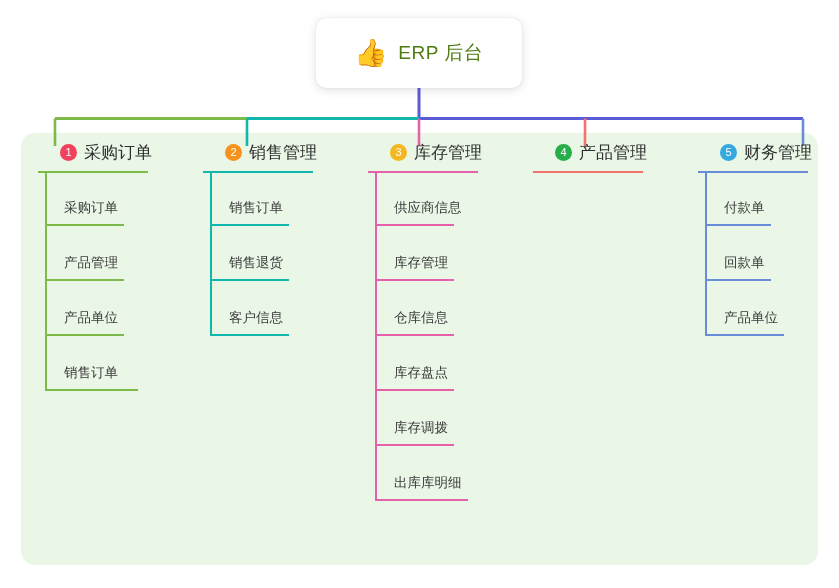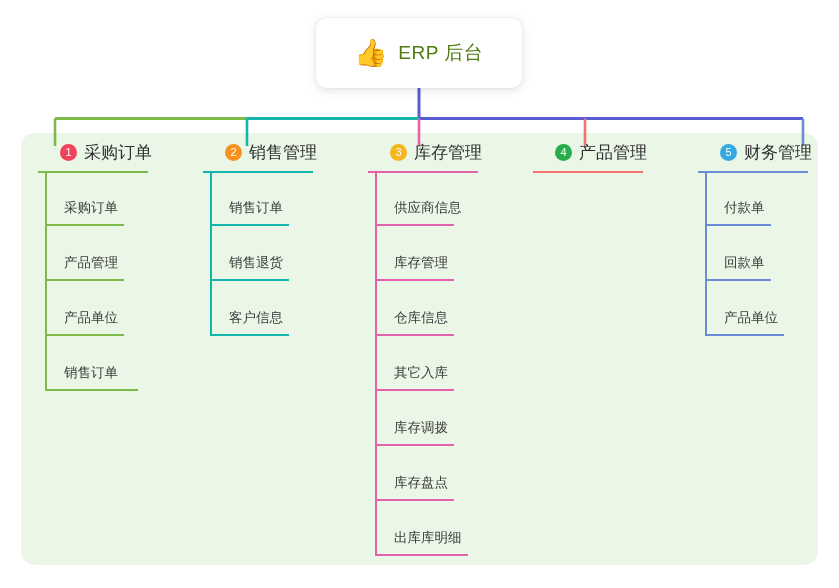--- a/index.html
+++ b/index.html
@@ -232,29 +232,25 @@
           </div>
           <div class="leaf">
             <span class="leaf-label">库存管理</span>
             <div class="leaf-underline" style="width: 79px; background: rgb(230, 97, 172);"></div>
           </div>
           <div class="leaf">
             <span class="leaf-label">仓库信息</span>
             <div class="leaf-underline" style="width: 79px; background: rgb(230, 97, 172);"></div>
           </div>
           <div class="leaf">
-            <span class="leaf-label">其它入库</span>
+            <span class="leaf-label">库存盘点</span>
             <div class="leaf-underline" style="width: 79px; background: rgb(230, 97, 172);"></div>
           </div>
           <div class="leaf">
             <span class="leaf-label">库存调拨</span>
-            <div class="leaf-underline" style="width: 79px; background: rgb(230, 97, 172);"></div>
-          </div>
-          <div class="leaf">
-            <span class="leaf-label">库存盘点</span>
             <div class="leaf-underline" style="width: 79px; background: rgb(230, 97, 172);"></div>
           </div>
           <div class="leaf">
             <span class="leaf-label">出库库明细</span>
             <div class="leaf-underline" style="width: 93px; background: rgb(230, 97, 172);"></div>
           </div>
         </div>
       </div>
       <div class="column" style="left: 533px;">
         <div class="col-header">

